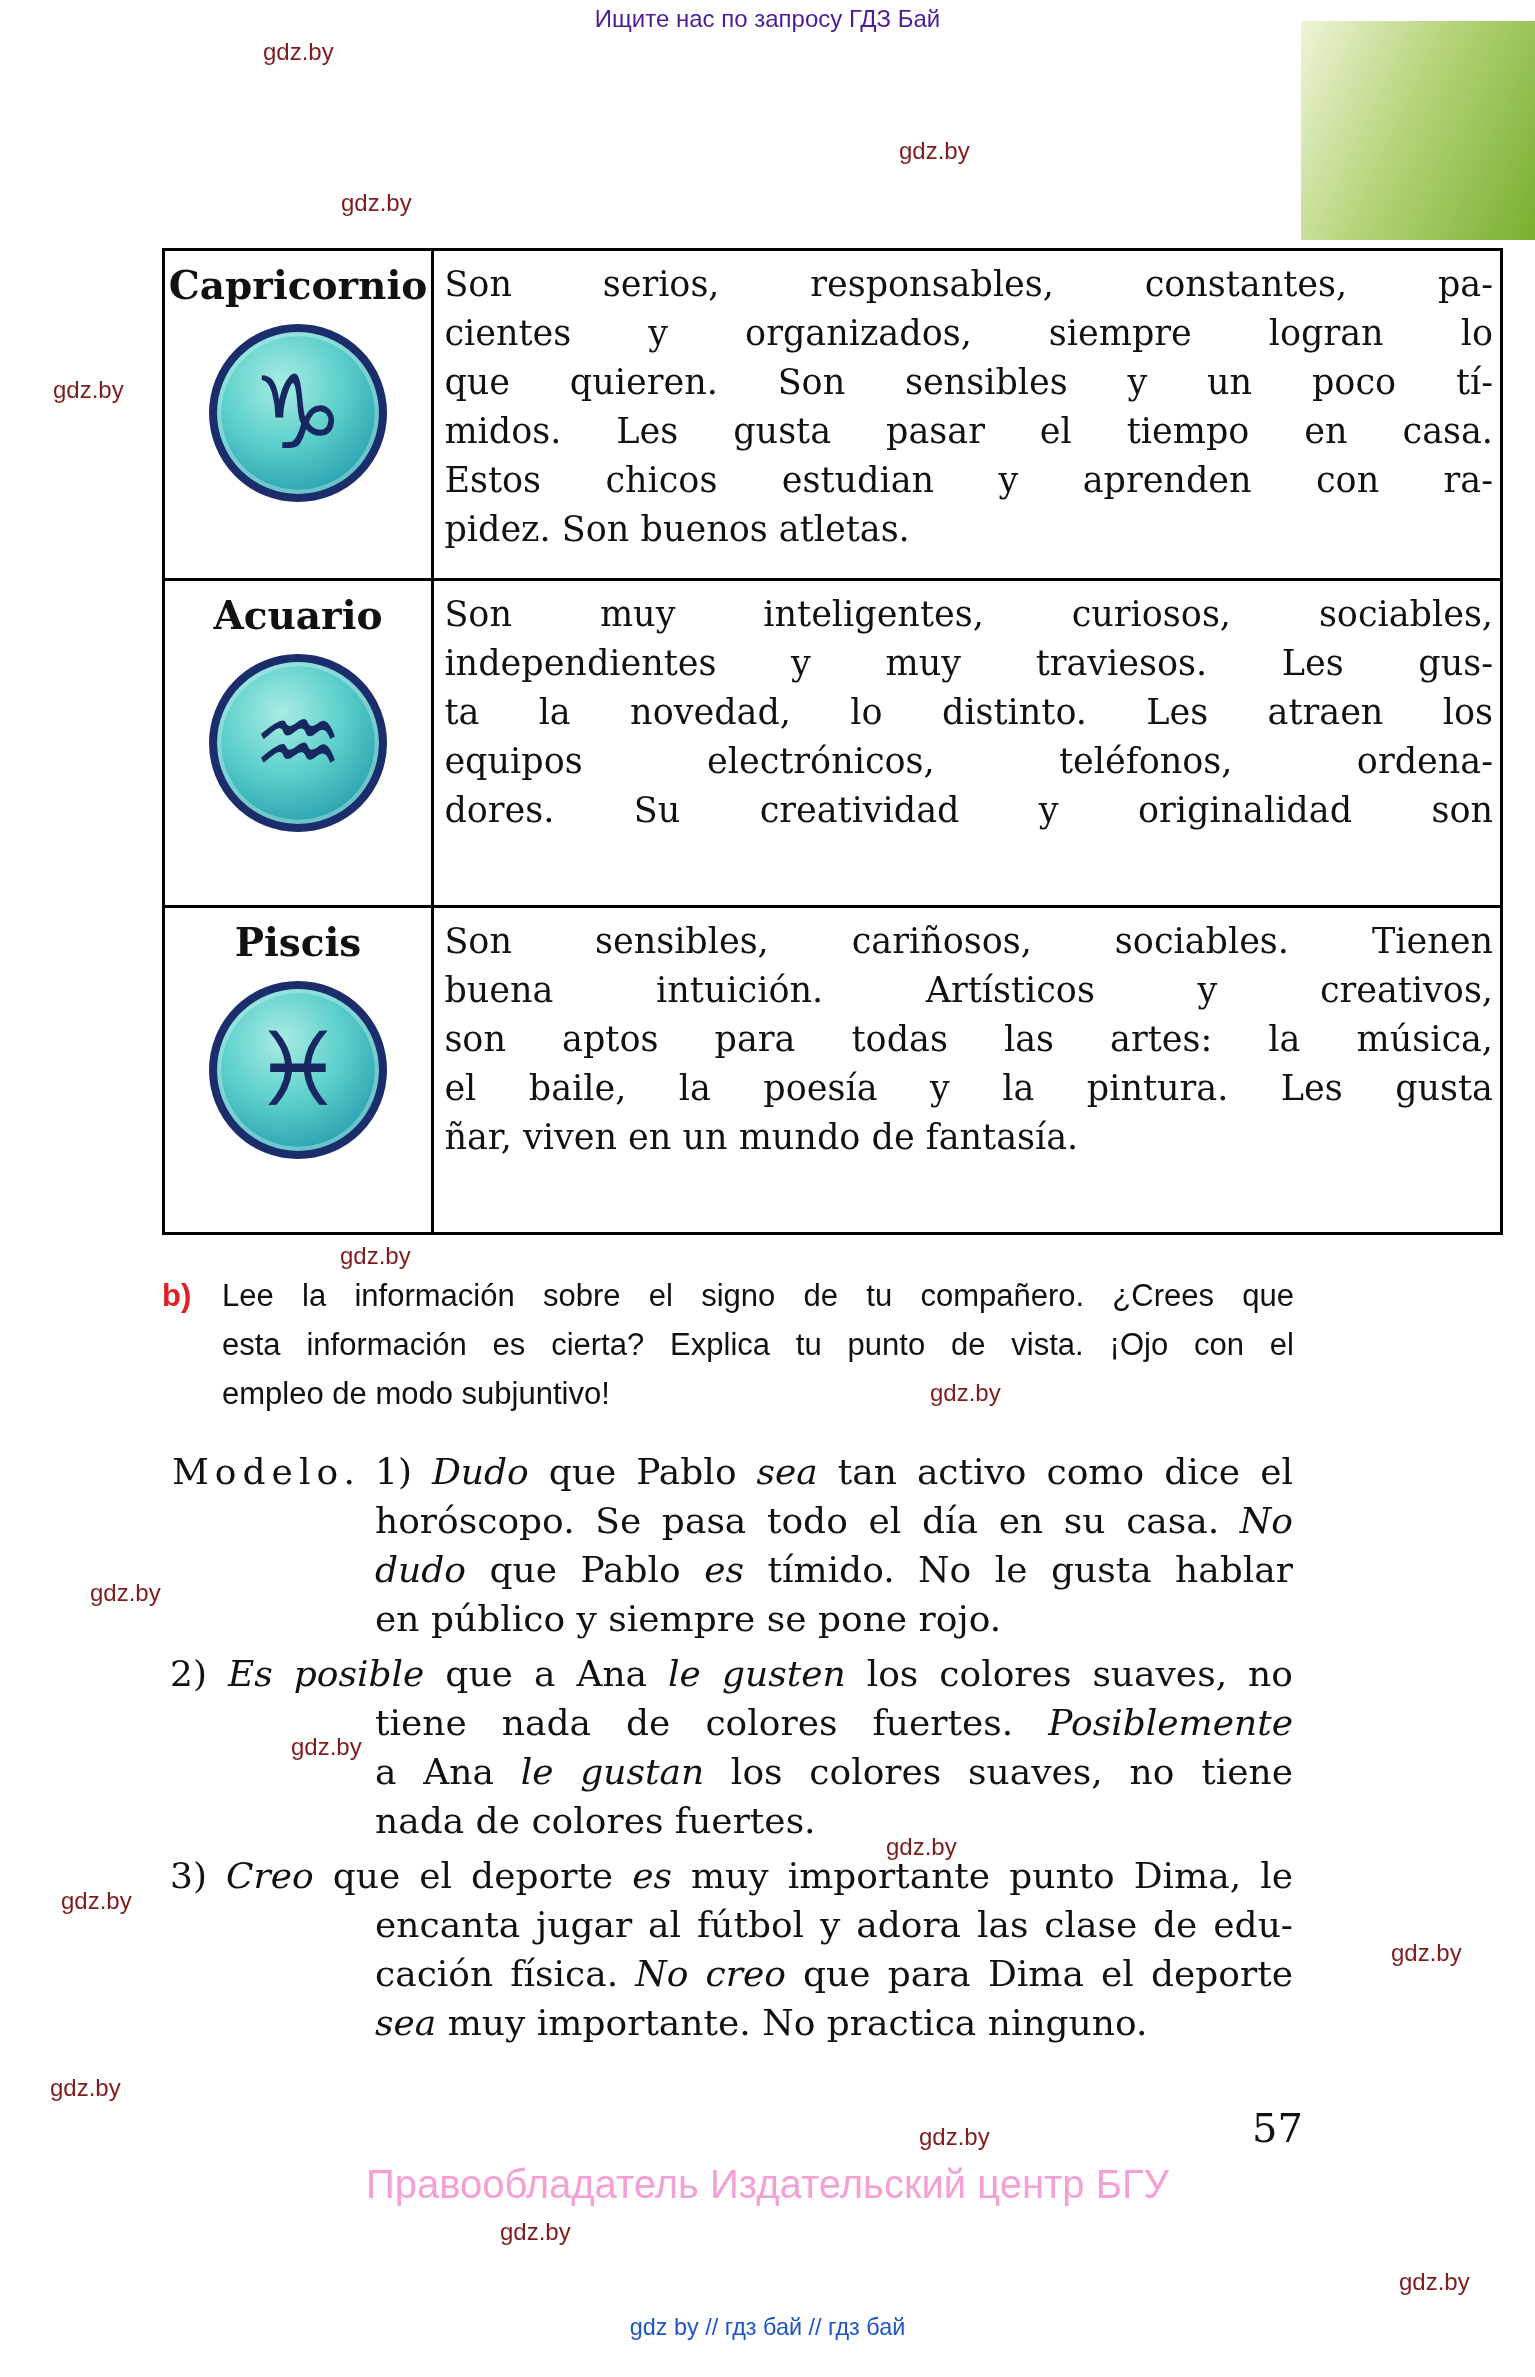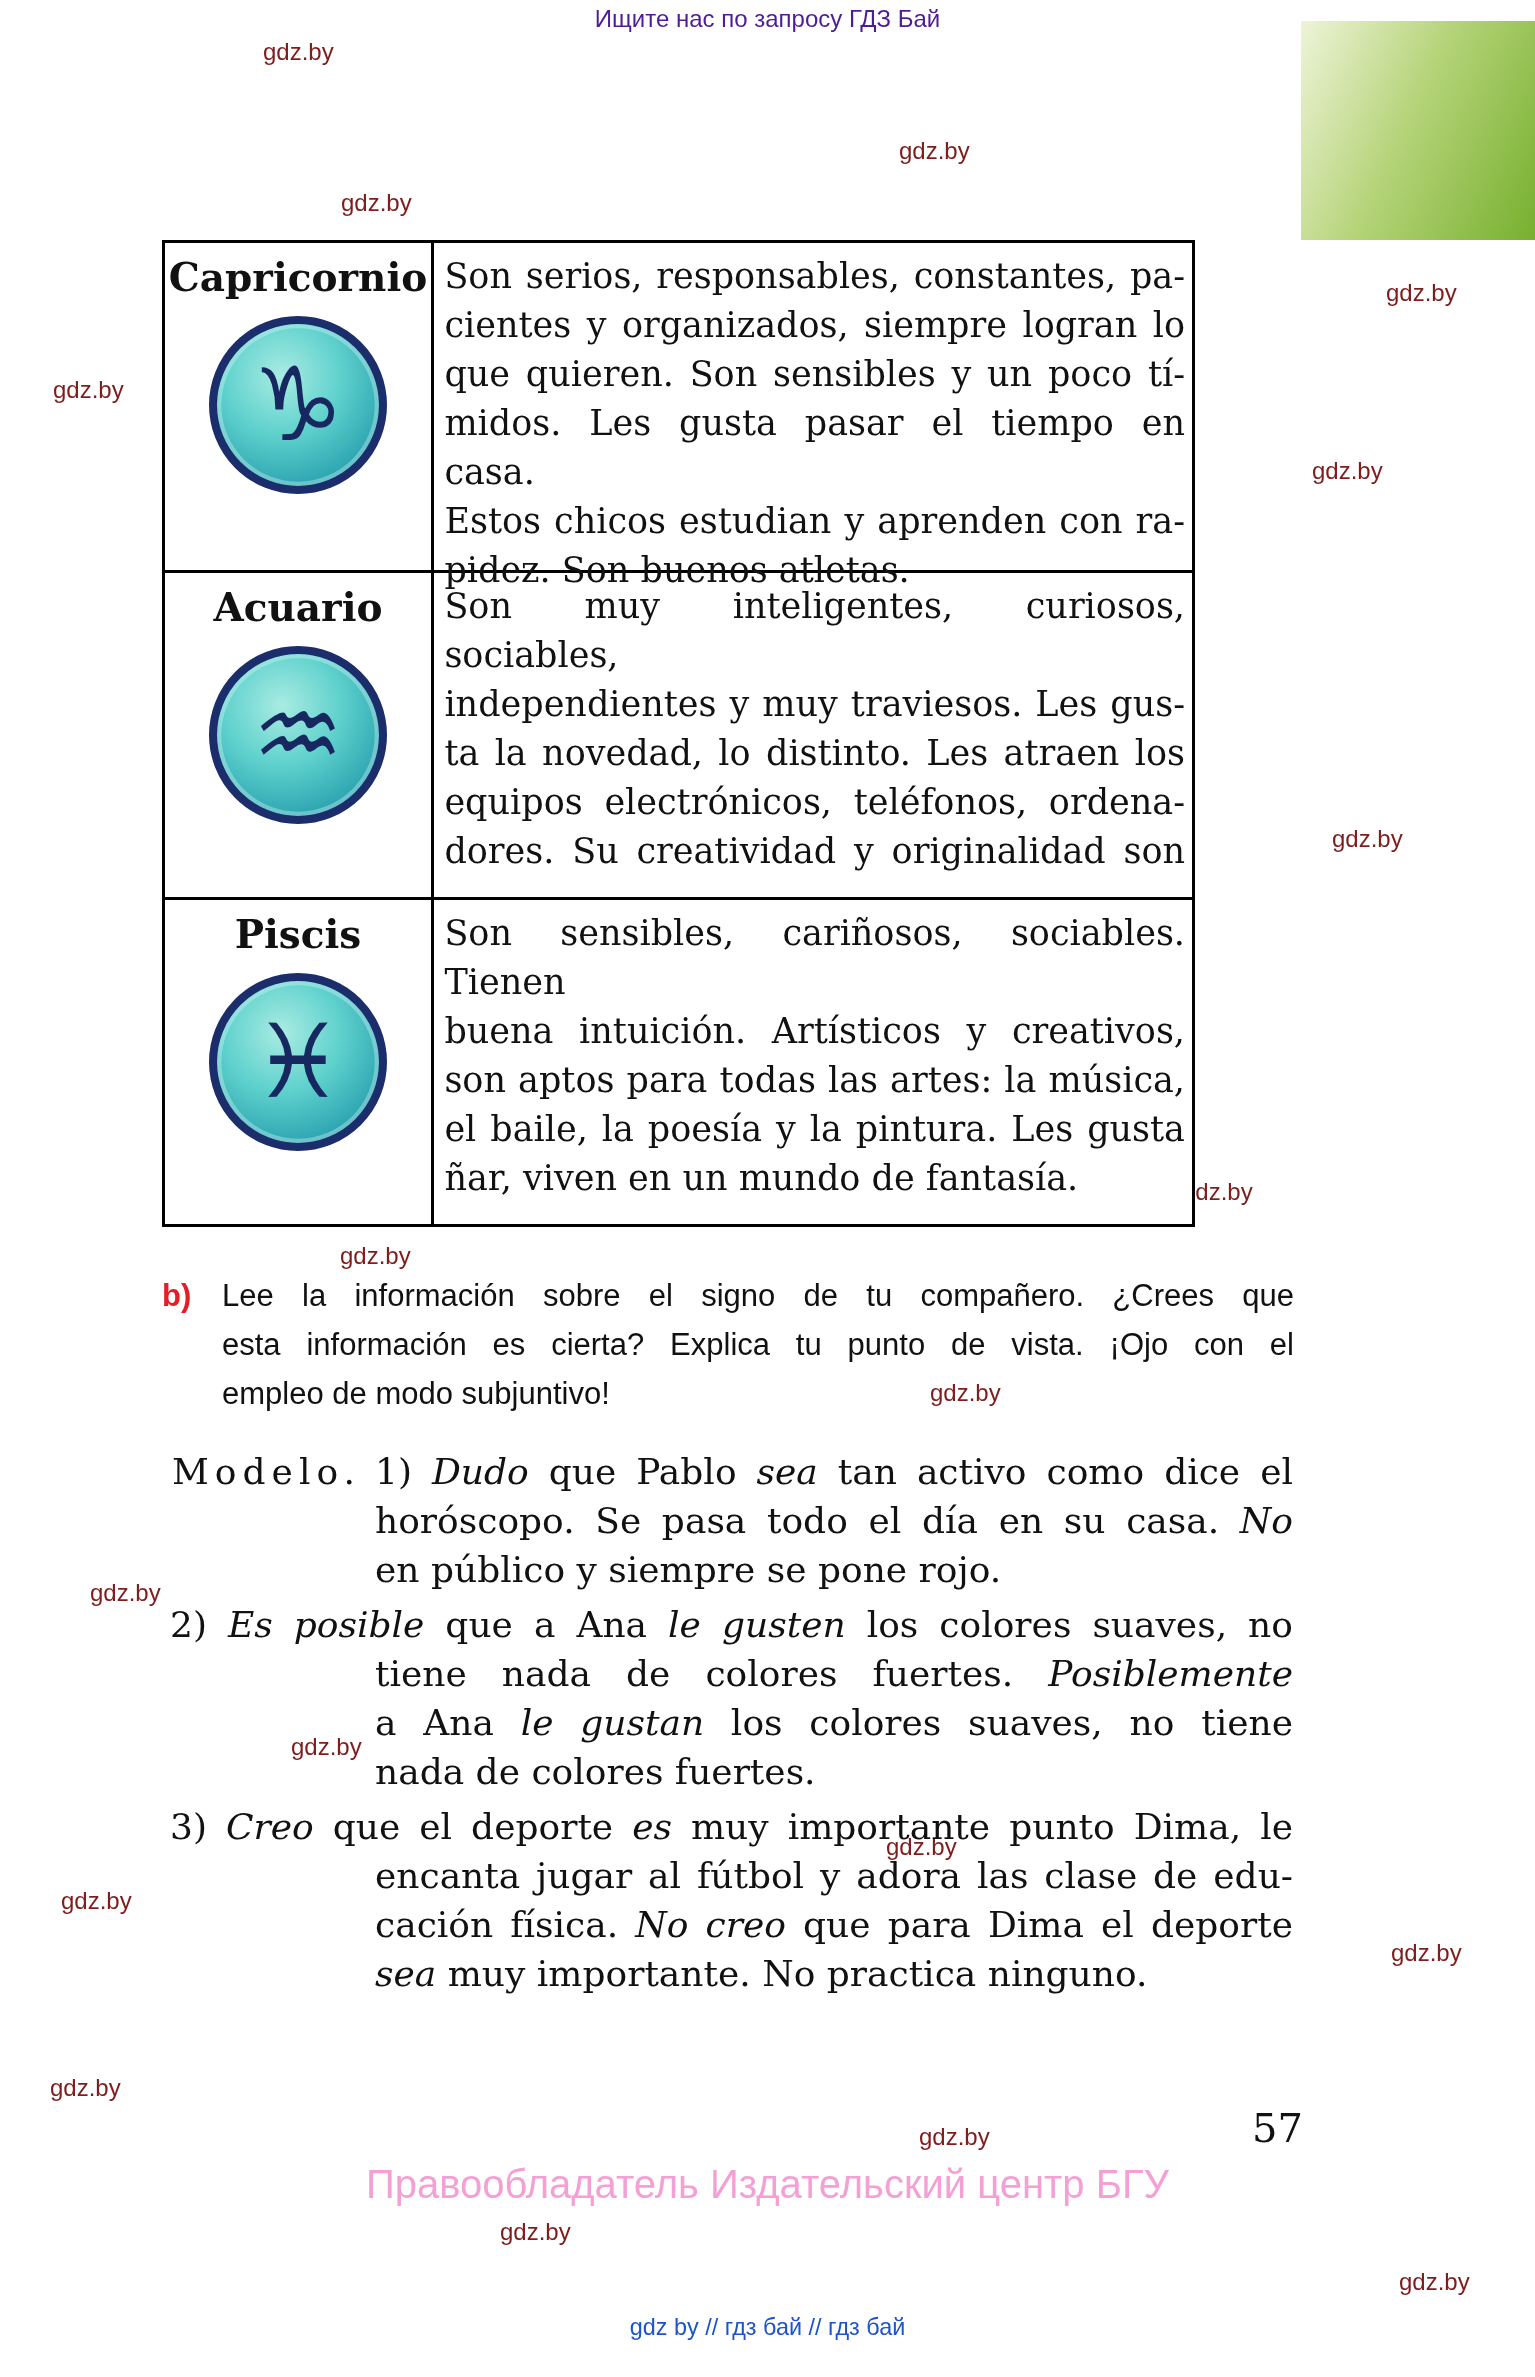--- a/index.html
+++ b/index.html
@@ -22,21 +22,21 @@
     position: absolute; right: 0; top: 21px; width: 234px; height: 219px;
     background: linear-gradient(115deg, #eef4d8 0%, #b6d47a 45%, #77b02f 100%);
   }
   .wm {
     position: absolute;
     font-family: "Liberation Sans", sans-serif;
     font-size: 24px; color: #7f1d1d; white-space: nowrap;
   }
   
   .ztable {
-    position: absolute; left: 162px; top: 240px; width: 1033px;
+    position: absolute; left: 162px; top: 248px; width: 1341px;
     border: 3.5px solid #000;
     background: #fff;
   }
   .trow { display: flex; height: 327px; }
   .trow + .trow { border-top: 3.5px solid #000; }
   .cl {
     width: 269px; border-right: 3.5px solid #000;
     display: flex; flex-direction: column; align-items: center;
     padding-top: 10.4px;
   }
@@ -184,20 +184,21 @@
         <div class="ln">esta información es cierta? Explica tu punto de vista. ¡Ojo con el</div>
         <div class="ln ln-last">empleo de modo subjuntivo!</div>
       </div>
   </div>
 
   <div class="modelo-label">Modelo.</div>
   <div class="modelo">
     <div class="mitem">
         <div class="ln ln-first"><span>1) </span><span class="it">Dudo</span><span> que Pablo </span><span class="it">sea</span><span> tan activo como dice el</span></div>
         <div class="ln"><span>horóscopo. Se pasa todo el día en su casa. </span><span class="it">No</span></div>
+        <div class="ln"><span class="it">dudo</span><span> que Pablo </span><span class="it">es</span><span> tímido. No le gusta hablar</span></div>
         <div class="ln ln-last"><span>en público y siempre se pone rojo.</span></div>
       </div>
     <div class="mitem hang">
         <div class="ln ln-first"><span>2) </span><span class="it">Es posible</span><span> que a Ana </span><span class="it">le gusten</span><span> los colores suaves, no</span></div>
         <div class="ln"><span>tiene nada de colores fuertes. </span><span class="it">Posiblemente</span></div>
         <div class="ln"><span>a Ana </span><span class="it">le gustan</span><span> los colores suaves, no tiene</span></div>
         <div class="ln ln-last"><span>nada de colores fuertes.</span></div>
       </div>
     <div class="mitem hang">
         <div class="ln ln-first"><span>3) </span><span class="it">Creo</span><span> que el deporte </span><span class="it">es</span><span> muy importante punto Dima, le</span></div>

